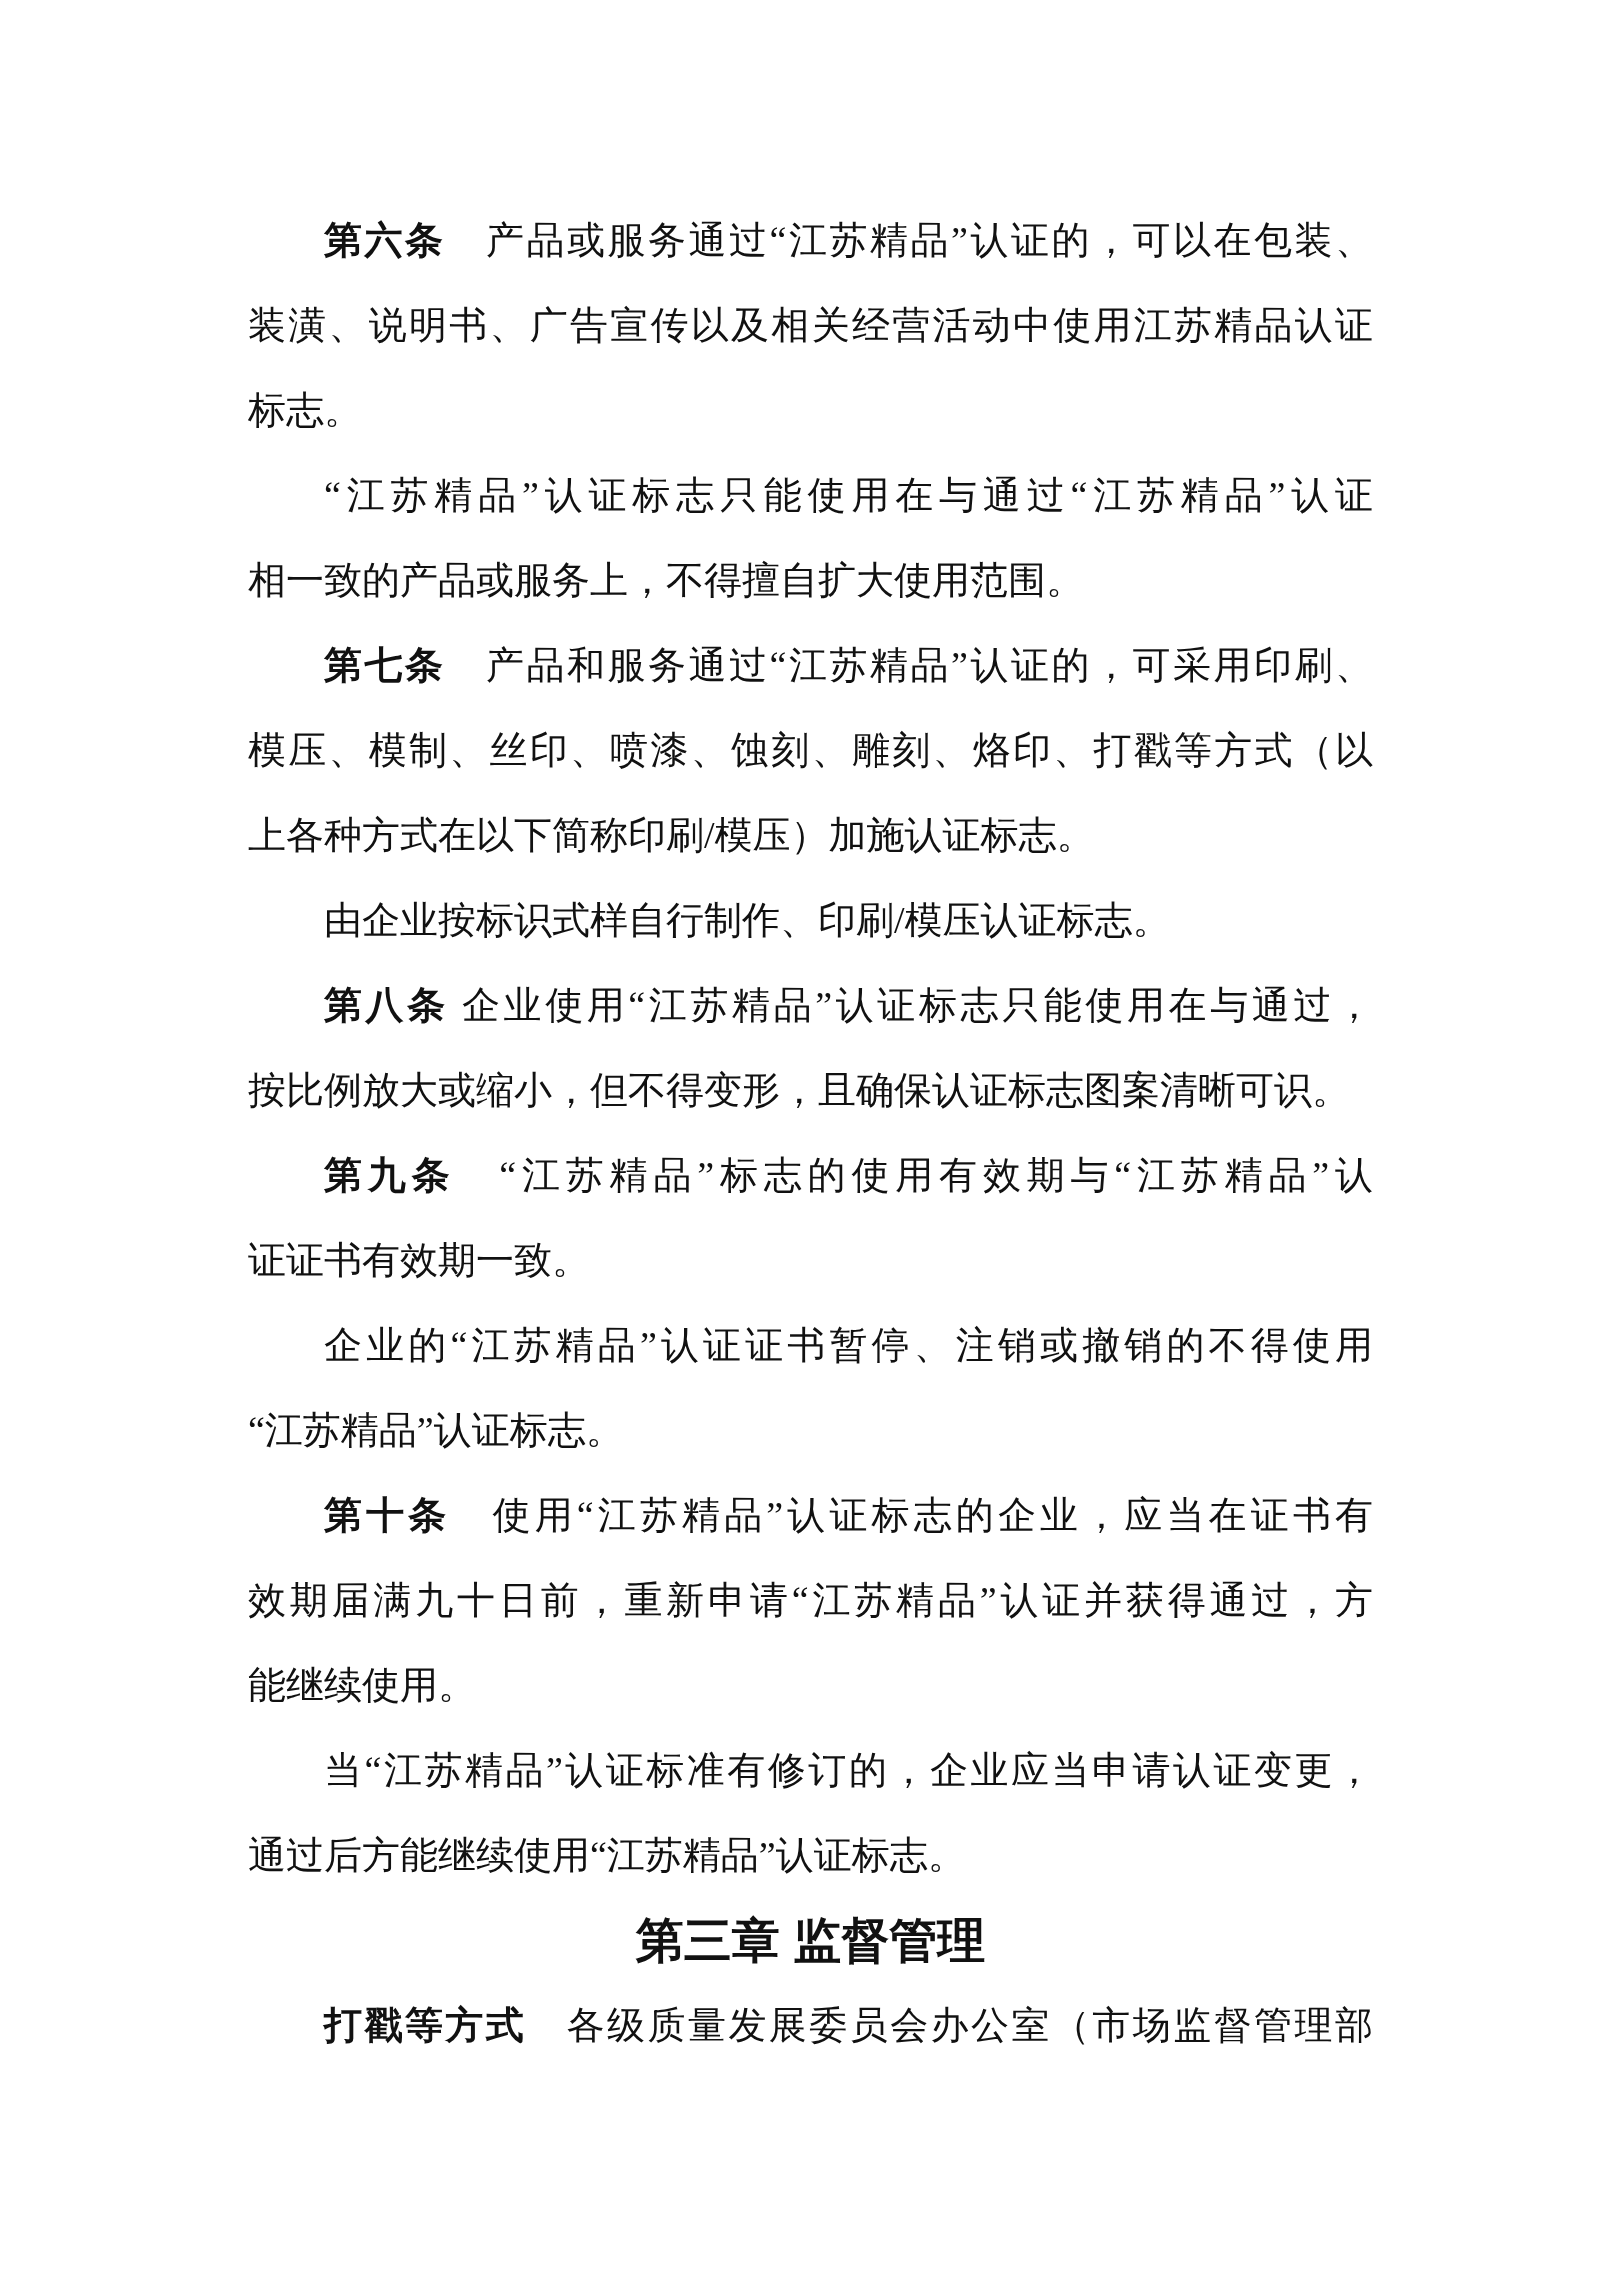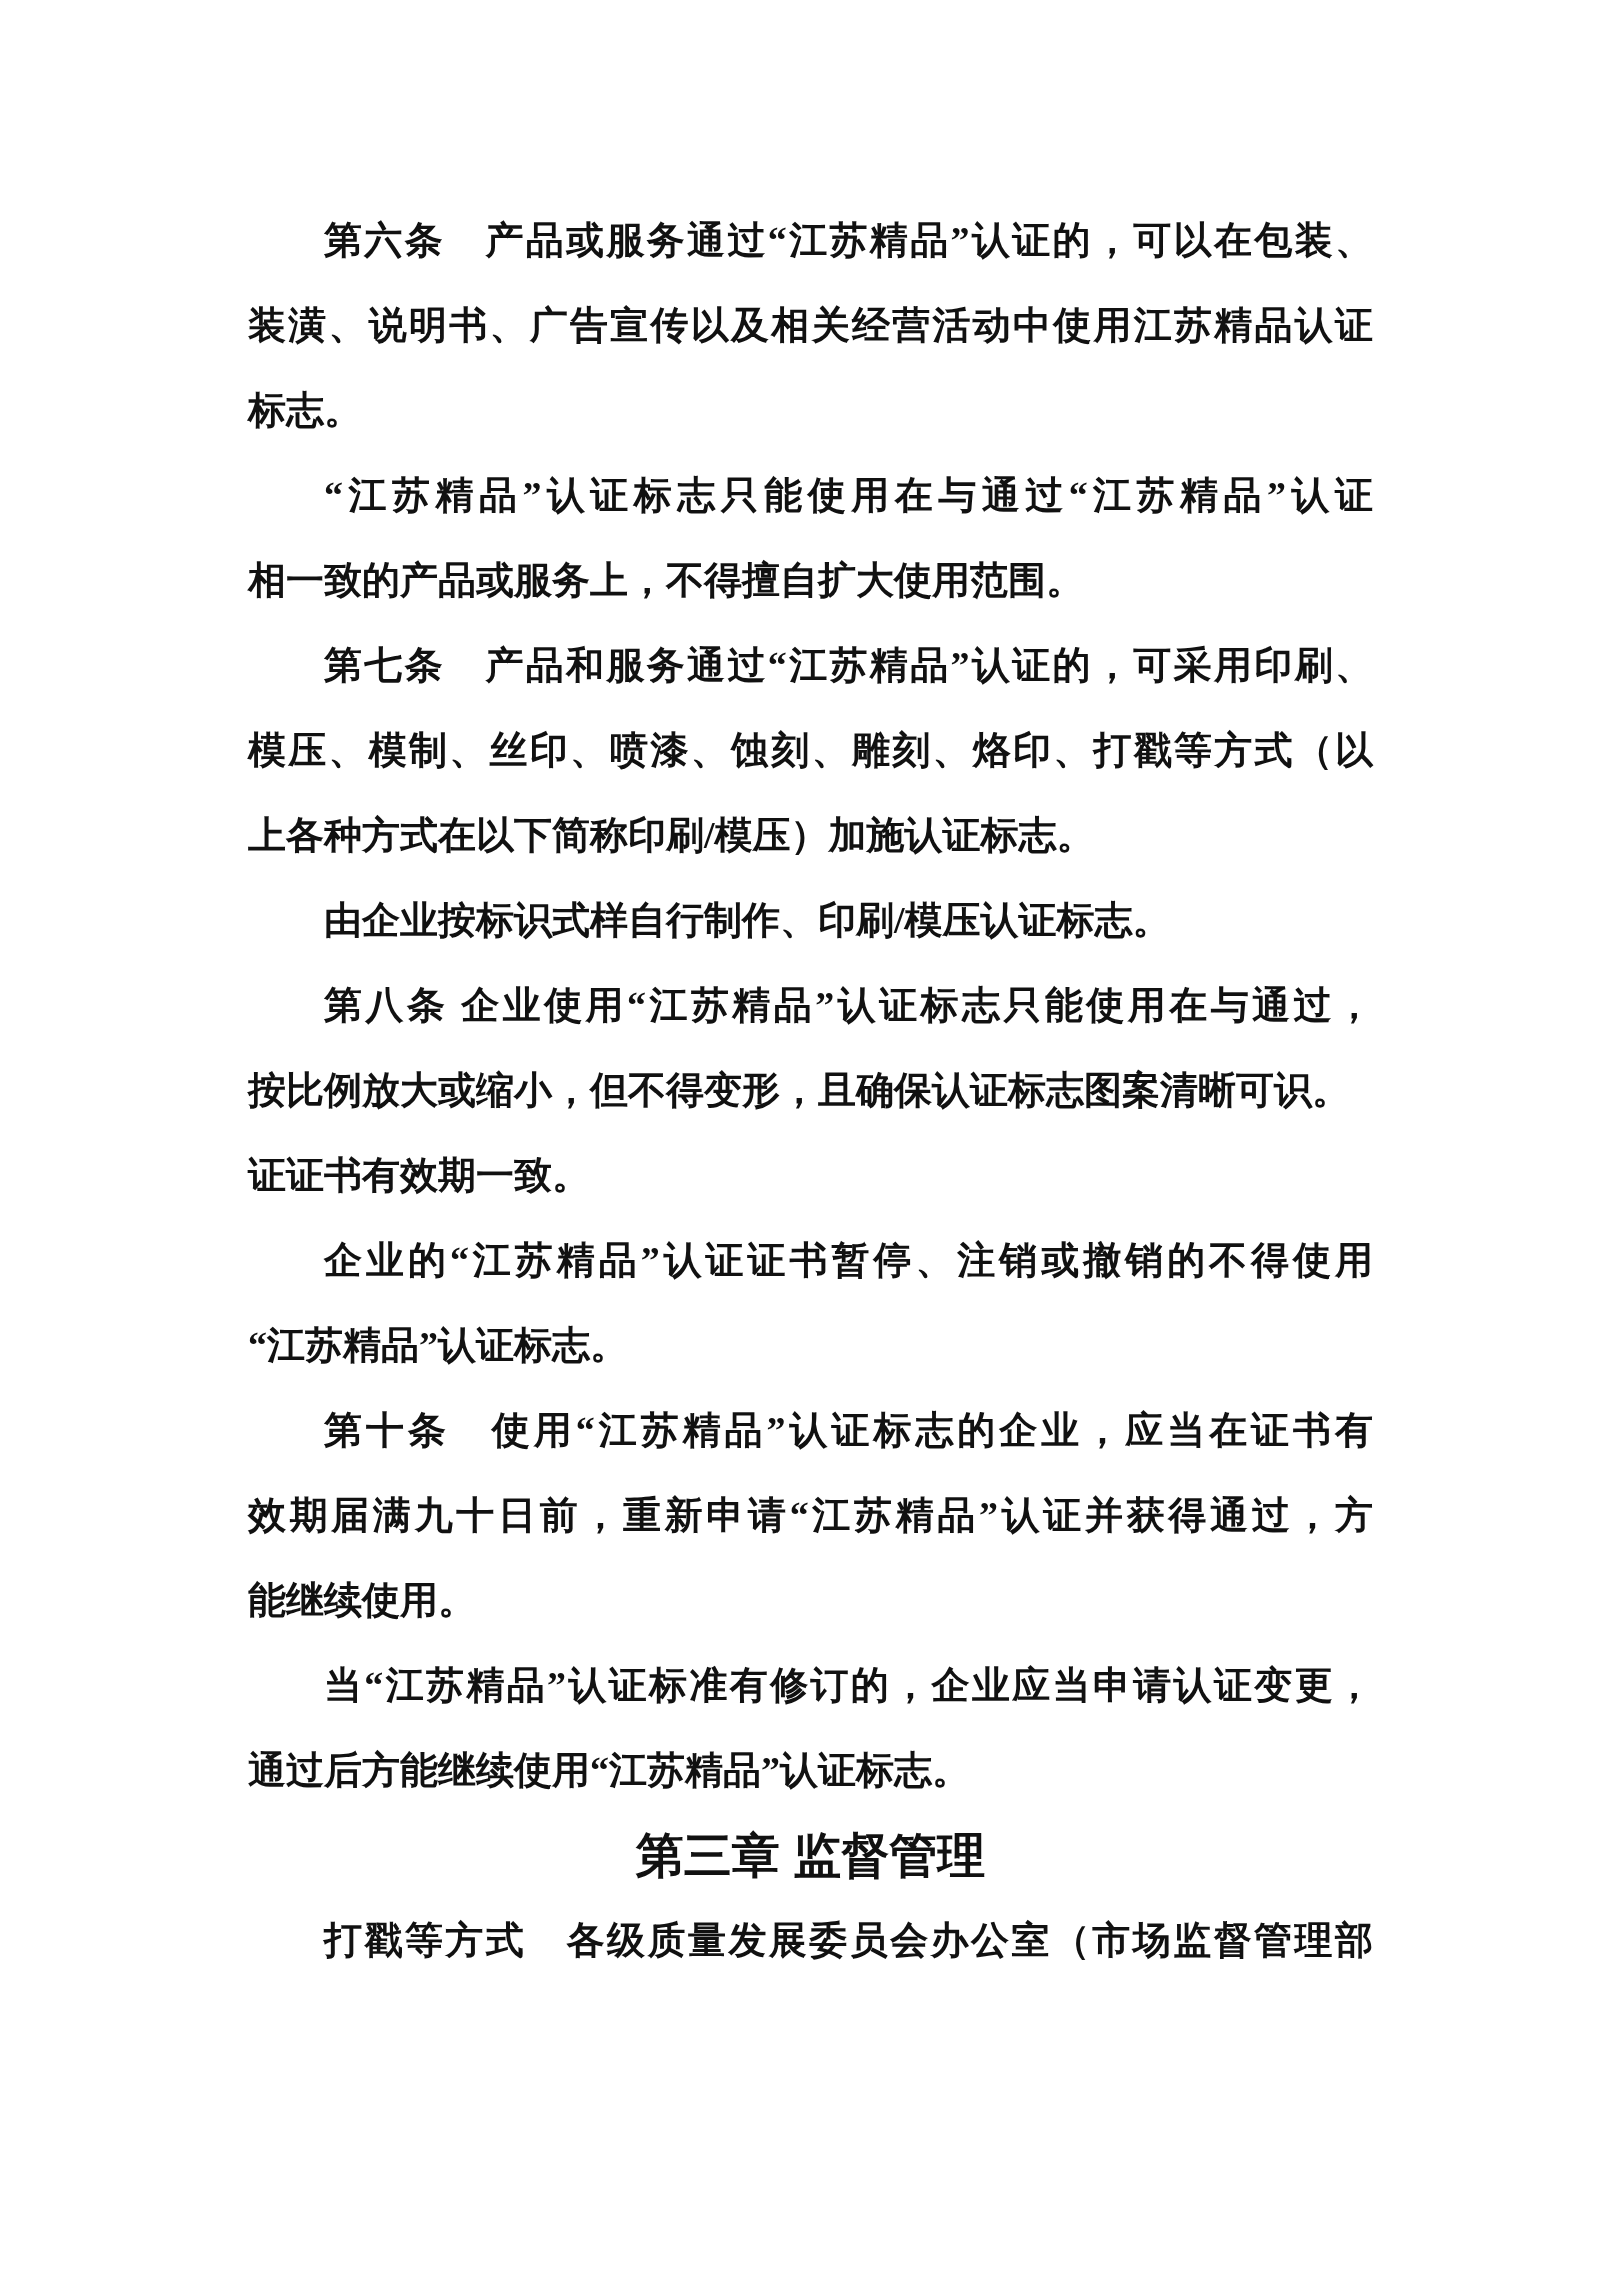--- a/index.html
+++ b/index.html
@@ -41,39 +41,40 @@
   .line.heading {
     text-align: left;
     text-align-last: center;
     font-size: 48px;
   }
   .lead {
     font-family: Liberation Sans, sans-serif;
     font-weight: 700;
   }
   .body-text {
-    font-weight: 700;
+    font-weight: 400;
   }
 </style>
 </head>
 <body>
 
 <div class="page">
   <div class="doc-body">
       <div class="line indent justify"><span class="lead">第六条</span><span class="body-text">　产品或服务通过“江苏精品”认证的，可以在包装、</span></div>
       <div class="line justify"><span class="body-text">装潢、说明书、广告宣传以及相关经营活动中使用江苏精品认证</span></div>
       <div class="line"><span class="body-text">标志。</span></div>
       <div class="line indent justify"><span class="body-text">“江苏精品”认证标志只能使用在与通过“江苏精品”认证</span></div>
       <div class="line"><span class="body-text">相一致的产品或服务上，不得擅自扩大使用范围。</span></div>
       <div class="line indent justify"><span class="lead">第七条</span><span class="body-text">　产品和服务通过“江苏精品”认证的，可采用印刷、</span></div>
       <div class="line justify"><span class="body-text">模压、模制、丝印、喷漆、蚀刻、雕刻、烙印、打戳等方式（以</span></div>
       <div class="line"><span class="body-text">上各种方式在以下简称印刷/模压）加施认证标志。</span></div>
       <div class="line indent"><span class="body-text">由企业按标识式样自行制作、印刷/模压认证标志。</span></div>
       <div class="line indent justify"><span class="lead">第八条</span><span class="body-text"> 企业使用“江苏精品”认证标志只能使用在与通过，</span></div>
       <div class="line"><span class="body-text">按比例放大或缩小，但不得变形，且确保认证标志图案清晰可识。</span></div>
+      <div class="line indent justify"><span class="lead">第九条</span><span class="body-text">　“江苏精品”标志的使用有效期与“江苏精品”认</span></div>
       <div class="line"><span class="body-text">证证书有效期一致。</span></div>
       <div class="line indent justify"><span class="body-text">企业的“江苏精品”认证证书暂停、注销或撤销的不得使用</span></div>
       <div class="line"><span class="body-text">“江苏精品”认证标志。</span></div>
       <div class="line indent justify"><span class="lead">第十条</span><span class="body-text">　使用“江苏精品”认证标志的企业，应当在证书有</span></div>
       <div class="line justify"><span class="body-text">效期届满九十日前，重新申请“江苏精品”认证并获得通过，方</span></div>
       <div class="line"><span class="body-text">能继续使用。</span></div>
       <div class="line indent justify"><span class="body-text">当“江苏精品”认证标准有修订的，企业应当申请认证变更，</span></div>
       <div class="line"><span class="body-text">通过后方能继续使用“江苏精品”认证标志。</span></div>
       <div class="line heading"><span class="lead">第三章 监督管理</span></div>
       <div class="line indent justify"><span class="lead">打戳等方式</span><span class="body-text">　各级质量发展委员会办公室（市场监督管理部</span></div>

